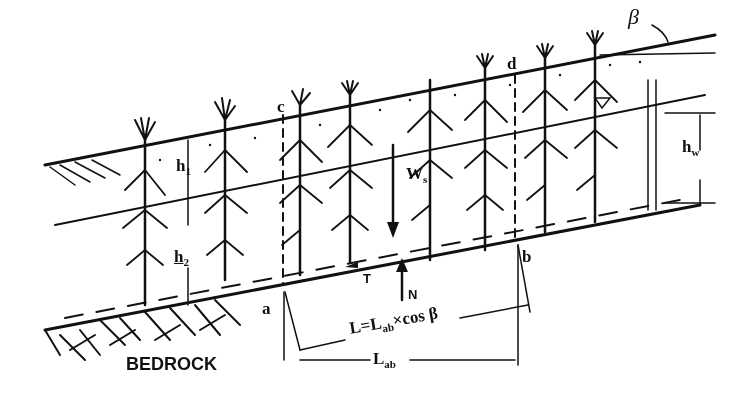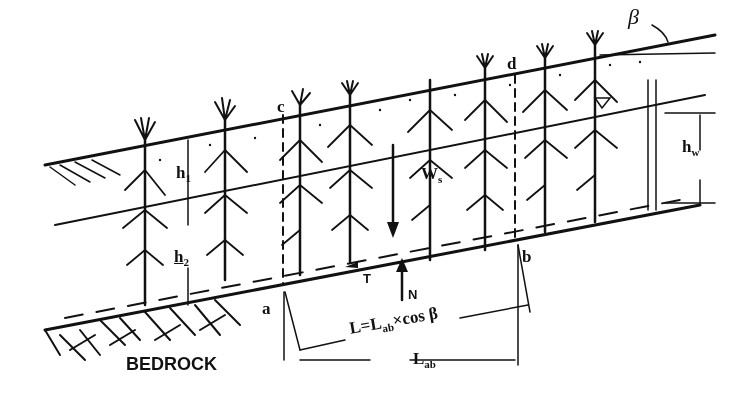--- a/index.html
+++ b/index.html
@@ -137,25 +137,25 @@
         <circle cx="640" cy="62" r="1.2"></circle>
   </g>
 </svg>
 
   <span class="lbl ital" style="left:628px;top:6px;">β</span>
   <span class="lbl" style="left:277px;top:98px;">c</span>
   <span class="lbl" style="left:507px;top:55px;">d</span>
   <span class="lbl" style="left:262px;top:300px;">a</span>
   <span class="lbl" style="left:522px;top:248px;">b</span>
 
-  <span class="lbl" style="left:176px;top:164px;"><span>h</span><sub>1</sub></span>
+  <span class="lbl" style="left:176px;top:157px;"><span>h</span><sub>1</sub></span>
   <span class="lbl" style="left:174px;top:248px;text-decoration:underline;"><span>h</span><sub>2</sub></span>
   <span class="lbl" style="left:682px;top:138px;"><span>h</span><sub>w</sub></span>
 
-  <span class="lbl" style="left:421px;top:165px;text-align:right;"><span>W</span><sub>s</sub></span>
+  <span class="lbl" style="left:406px;top:165px;text-align:right;"><span>W</span><sub>s</sub></span>
   <span class="lbl sans" style="left:363px;top:272px;font-size:13px;">T</span>
   <span class="lbl sans" style="left:408px;top:288px;font-size:13px;">N</span>
 
   <span class="lbl" style="left:348px;top:320px;transform:rotate(-10deg);transform-origin:left top;"><span>L=L</span><sub>ab</sub><span>×cos β</span></span>
-  <span class="lbl" style="left:373px;top:350px;margin-left:40px;"><span>L</span><sub>ab</sub></span>
+  <span class="lbl" style="left:373px;top:350px;"><span>L</span><sub>ab</sub></span>
 
   <span class="lbl sans" style="left:126px;top:355px;font-size:18px;">BEDROCK</span>
 </div>
 
 </body></html>

